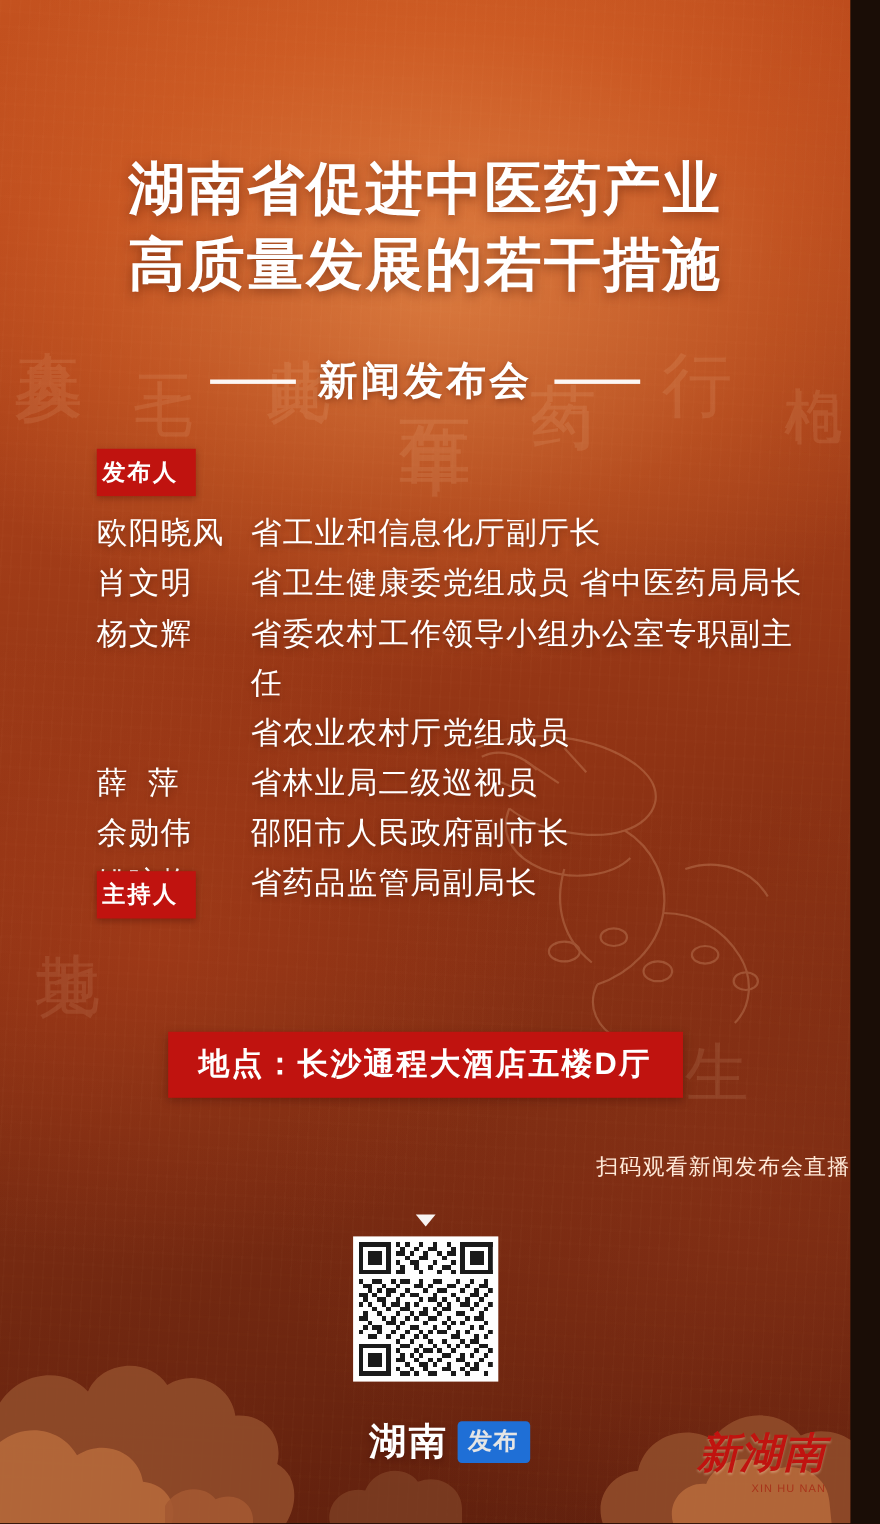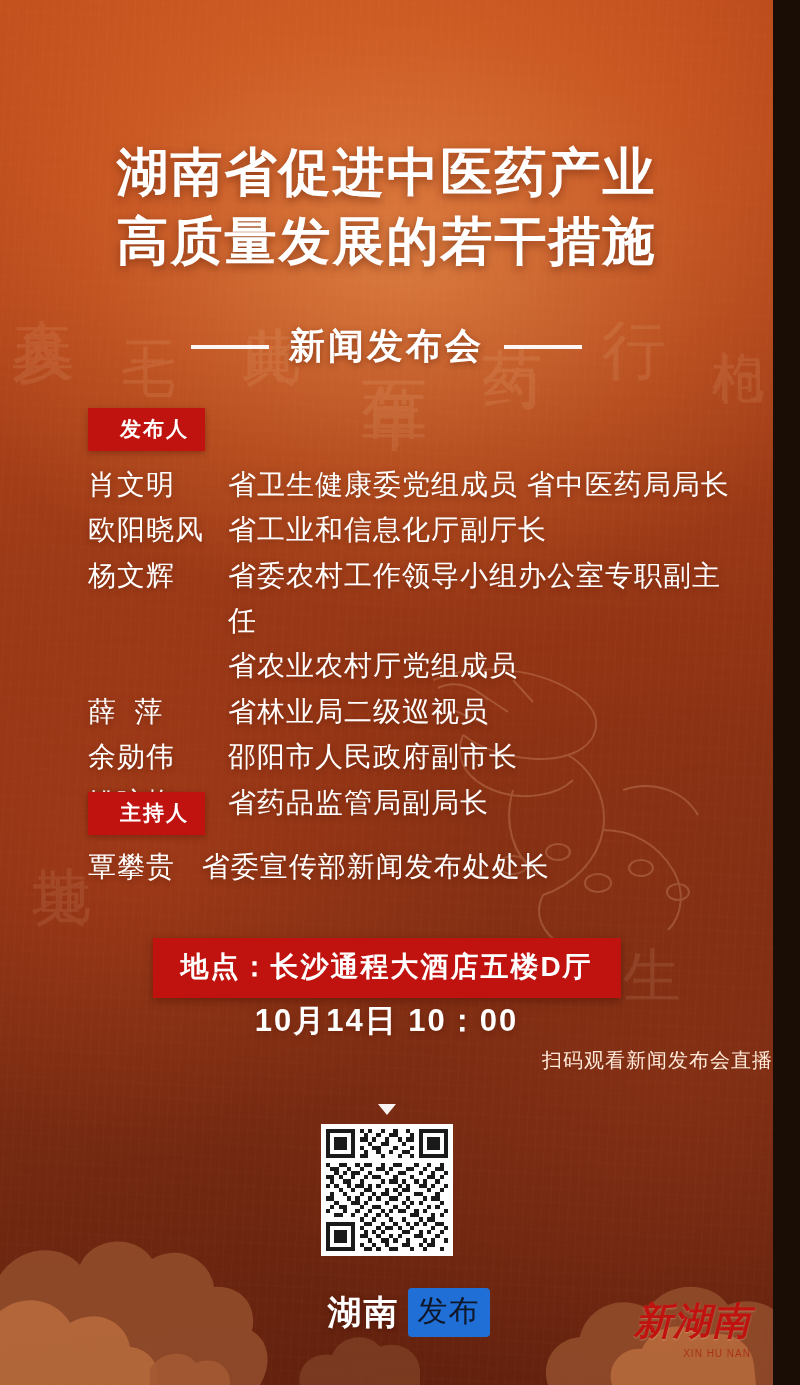--- a/index.html
+++ b/index.html
@@ -124,21 +124,21 @@
     text-shadow: 0 2px 6px rgba(90,25,5,0.5);
   }
 
   .tag {
     position: absolute;
     background: #c0130f;
     color: #ffffff;
     font-size: 21px;
     font-weight: bold;
     letter-spacing: 2px;
-    padding: 7px 16px 8px 32px;
+    padding: 7px 16px 8px 5px;
     box-shadow: 0 2px 6px rgba(60,10,0,0.35);
   }
   .tag-speakers { left: 88px; top: 408px; }
   .tag-host { left: 88px; top: 792px; }
 
   .people {
     position: absolute;
     left: 88px;
     top: 462px;
     width: 660px;
@@ -247,23 +247,23 @@
   .brand-main {
     font-size: 34px;
     font-weight: bold;
     letter-spacing: 2px;
     color: #ffffff;
     text-shadow: 0 2px 6px rgba(60,10,0,0.5);
     margin-left: 44px;
   }
   .brand-badge {
     background: #1f6fd6;
-    color: #0f172a;
-    font-size: 30px;
-    font-weight: normal;
+    color: #e5e5e5;
+    font-size: 22px;
+    font-weight: bold;
     letter-spacing: 1px;
     padding: 3px 10px 5px 10px;
     border-radius: 4px;
   }
 
   .logo-xhn {
     position: absolute;
     right: 22px;
     bottom: 26px;
     text-align: right;
@@ -343,26 +343,26 @@
     <div class="subtitle-row">
       <span class="sub-rule"></span>
       <span class="subtitle">新闻发布会</span>
       <span class="sub-rule"></span>
     </div>
 
     <div class="tag tag-speakers">发布人</div>
 
     <div class="people">
       <div class="person">
+        <span class="p-name">欧阳晓风</span>
+        <span class="p-role">省工业和信息化厅副厅长</span>
+      </div>
+      <div class="person">
         <span class="p-name">肖文明</span>
         <span class="p-role">省卫生健康委党组成员 省中医药局局长</span>
-      </div>
-      <div class="person">
-        <span class="p-name">欧阳晓风</span>
-        <span class="p-role">省工业和信息化厅副厅长</span>
       </div>
       <div class="person">
         <span class="p-name">杨文辉</span>
         <span class="p-role">
           <span>省委农村工作领导小组办公室专职副主任</span>
           <span class="role2">省农业农村厅党组成员</span>
         </span>
       </div>
       <div class="person">
         <span class="p-name">薛  萍</span>
@@ -373,28 +373,23 @@
         <span class="p-role">邵阳市人民政府副市长</span>
       </div>
       <div class="person">
         <span class="p-name">姚咏梅</span>
         <span class="p-role">省药品监管局副局长</span>
       </div>
     </div>
 
     <div class="tag tag-host">主持人</div>
 
-    <div class="host">
-      <span class="h-name">覃攀贵</span>
-      <span>省委宣传部新闻发布处处长</span>
-    </div>
 
     <div class="venue">地点：长沙通程大酒店五楼D厅</div>
 
-    <div class="datetime">10月14日  10：00</div>
 
     <div class="scan-hint">扫码观看新闻发布会直播</div>
     <div class="scan-arrow"></div>
 
     <div class="qr">
       <svg viewBox="0 0 29 29" width="122" height="122" shape-rendering="crispEdges">
         <rect width="29" height="29" fill="#ffffff"></rect>
         <g fill="#1a1a1a">
           <rect x="0" y="0" width="7" height="1"></rect>
             <rect x="0" y="6" width="7" height="1"></rect>

